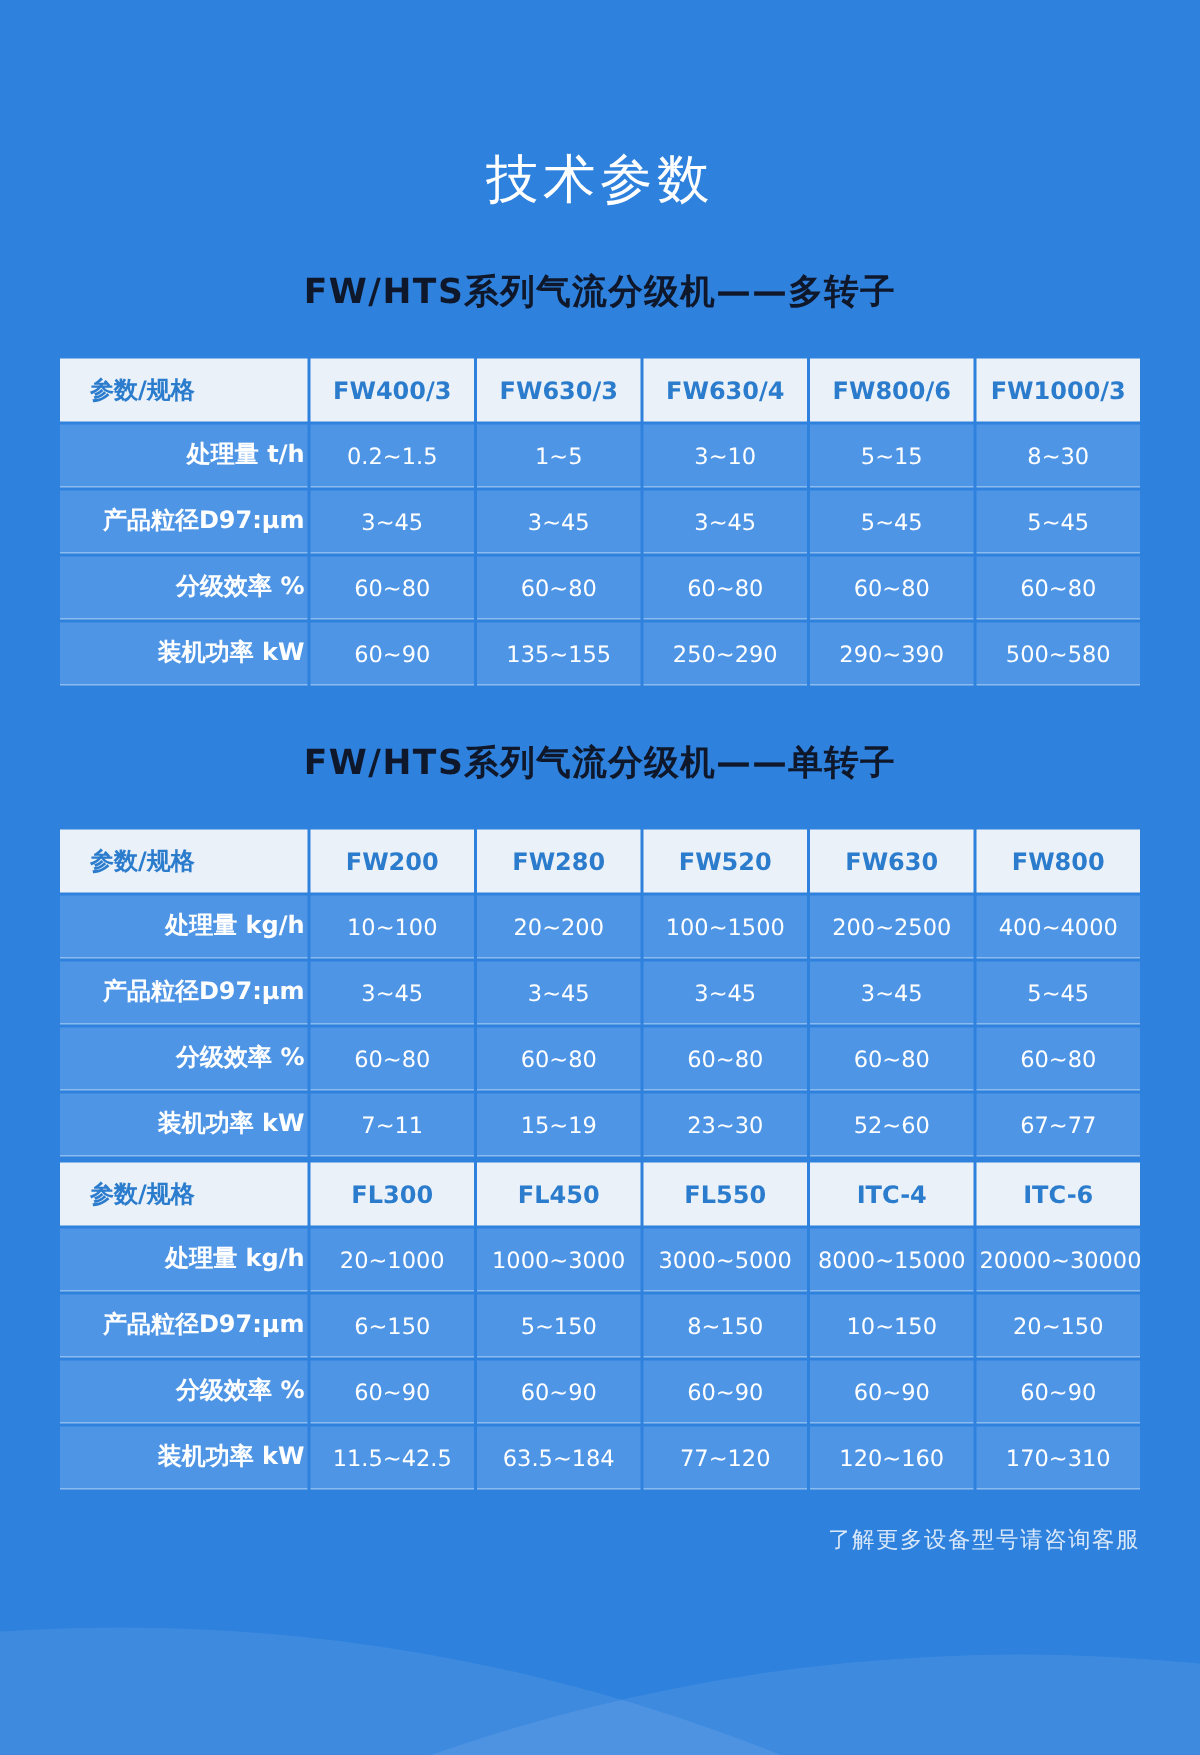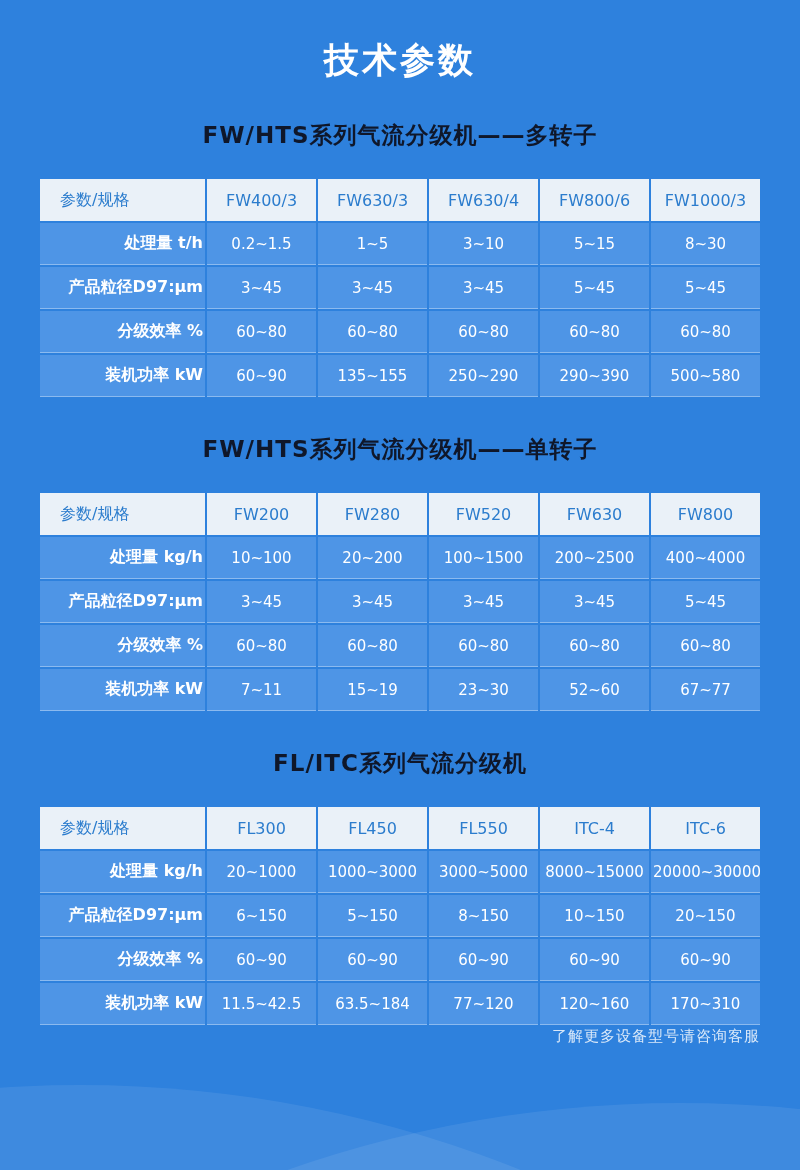--- a/index.html
+++ b/index.html
@@ -23,25 +23,25 @@
     width:2370px;height:2370px;
     border-radius:50%;
     background:rgba(255,255,255,0.08);
     pointer-events:none;
   }
   .wave-left{left:-1105px;top:1085px;}
   .wave-right{left:-505px;top:1103px;}
   .content{position:relative;z-index:1;}
   .title{
     margin:0;
-    padding-top:36px;
+    padding-top:96px;
     text-align:center;
     font-size:35px;
     line-height:1.4;
-    font-weight:bold;
+    font-weight:normal;
     color:#ffffff;
     letter-spacing:3px;
   }
   h2.section-heading{
     margin:34px 0 26px 0;
     text-align:center;
     font-size:23px;
     line-height:32px;
     font-weight:bold;
     color:#0f172a;
@@ -52,21 +52,21 @@
     margin:0 auto;
     border-collapse:separate;
     border-spacing:2px;
     table-layout:fixed;
   }
   table.spec-table th{
     background:var(--header-bg);
     color:var(--header-text);
     height:42px;
     font-size:16px;
-    font-weight:normal;
+    font-weight:bold;
     text-align:center;
     padding:0 2px;
   }
   table.spec-table td{
     background:var(--row);
     color:var(--cell-text);
     height:41px;
     font-size:15px;
     text-align:center;
     padding:0 2px;
@@ -76,20 +76,21 @@
   table.spec-table td.label-col{
     text-align:left;
     padding-left:20px;
   }
   table.spec-table td.label-col{
     font-weight:bold;
     font-size:16px;
     text-align:right;
   }
   .footer-note{
+    margin-top:22px;
     padding-right:40px;
     text-align:right;
     font-size:15px;
     color:rgba(255,255,255,0.82);
     letter-spacing:1px;
   }
 </style>
 </head>
 <body>
 
@@ -210,21 +211,20 @@
               <td>15~19</td>
               <td>23~30</td>
               <td>52~60</td>
               <td>67~77</td>
             </tr>
           </tbody>
         </table>
     </section>
 
     <section>
-      <h2 class="section-heading">FL/ITC系列气流分级机</h2>
       <table class="spec-table">
           <colgroup>
             <col style="width: 165px;">
             <col>
             <col>
             <col>
             <col>
             <col>
           </colgroup>
           <thead>

